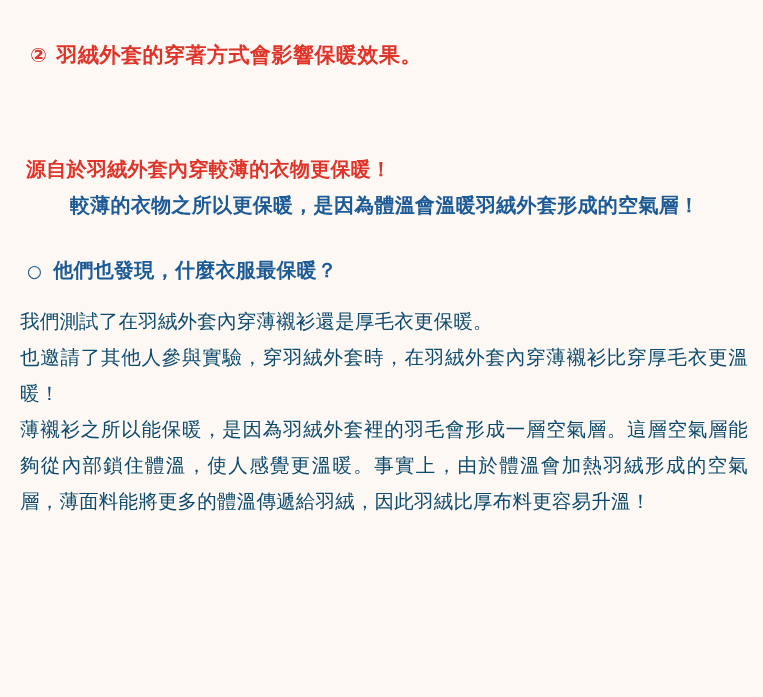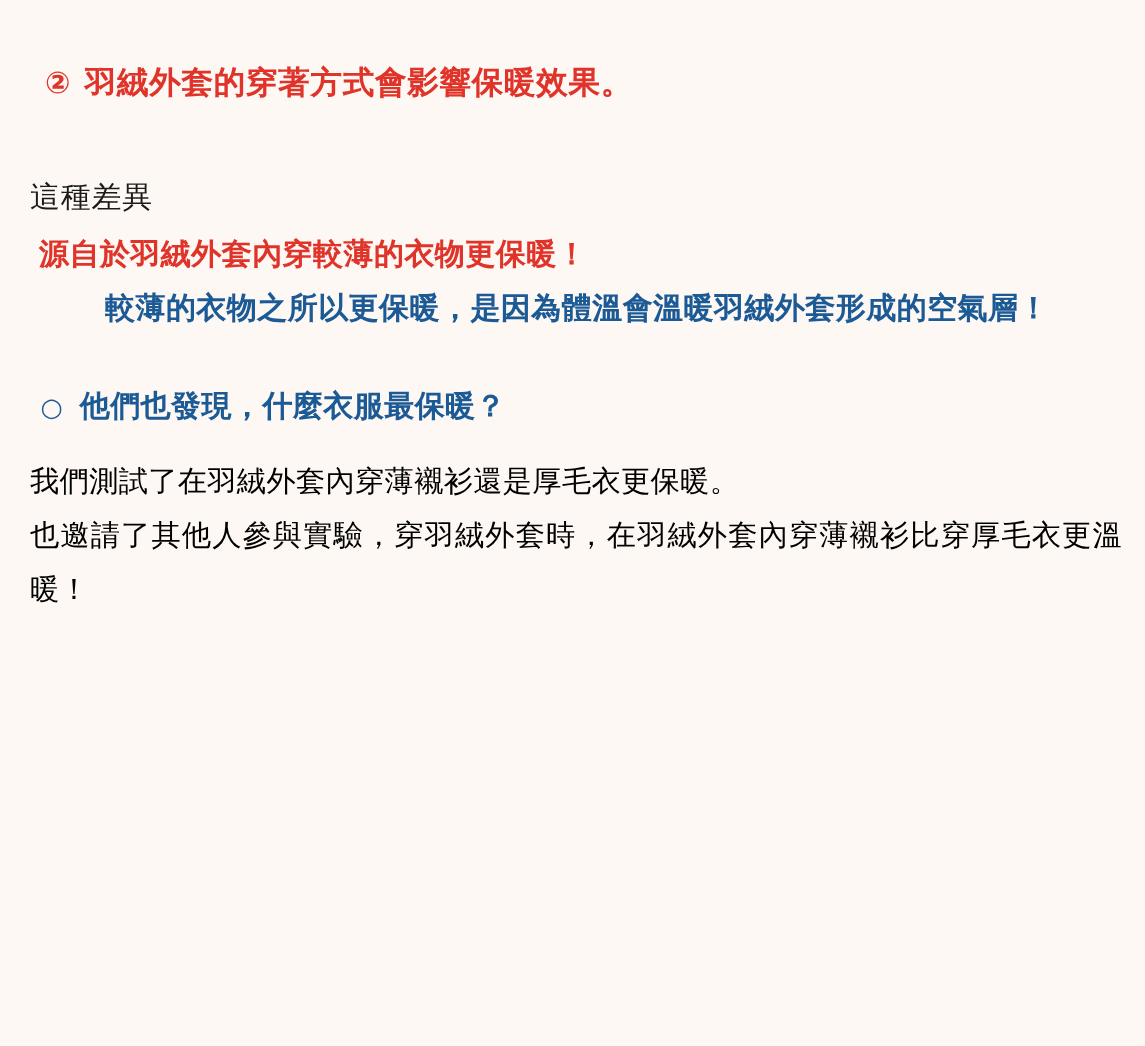--- a/index.html
+++ b/index.html
@@ -96,21 +96,21 @@
     font-weight: normal;
   }
 
   
   .body-copy {
     position: absolute;
     left: 20px;
     top: 303px;
     width: 728px;
     font-size: 19.5px;
-    color: #000000;
+    color: #0c4a6e;
     line-height: 36px;
     letter-spacing: 0.2px;
   }
   .body-copy p {
     margin: 0;
     text-align: justify;
     text-justify: inter-character;
   }
   .body-copy p:last-child {
     text-align: left;
@@ -122,27 +122,27 @@
 </head>
 <body>
 
 <div id="page">
 
   <div class="section-heading">
     <span class="marker">②</span>
     <span>羽絨外套的穿著方式會影響保暖效果。</span>
   </div>
 
-  <div class="lead-plain">這種差異</div>
   <div class="lead-red">源自於羽絨外套內穿較薄的衣物更保暖！</div>
   <div class="lead-blue">較薄的衣物之所以更保暖，是因為體溫會溫暖羽絨外套形成的空氣層！</div>
 
   <div class="question-heading">
     <span class="marker">○</span>
     <span>他們也發現，什麼衣服最保暖？</span>
   </div>
 
   <div class="body-copy">
     <p>我們測試了在羽絨外套內穿薄襯衫還是厚毛衣更保暖。</p>
     <p class="flow">也邀請了其他人參與實驗，穿羽絨外套時，在羽絨外套內穿薄襯衫比穿厚毛衣更溫暖！</p>
+    <p class="flow">薄襯衫之所以能保暖，是因為羽絨外套裡的羽毛會形成一層空氣層。這層空氣層能夠從內部鎖住體溫，使人感覺更溫暖。事實上，由於體溫會加熱羽絨形成的空氣層，薄面料能將更多的體溫傳遞給羽絨，因此羽絨比厚布料更容易升溫！</p>
   </div>
 
 </div>
 
 </body></html>

